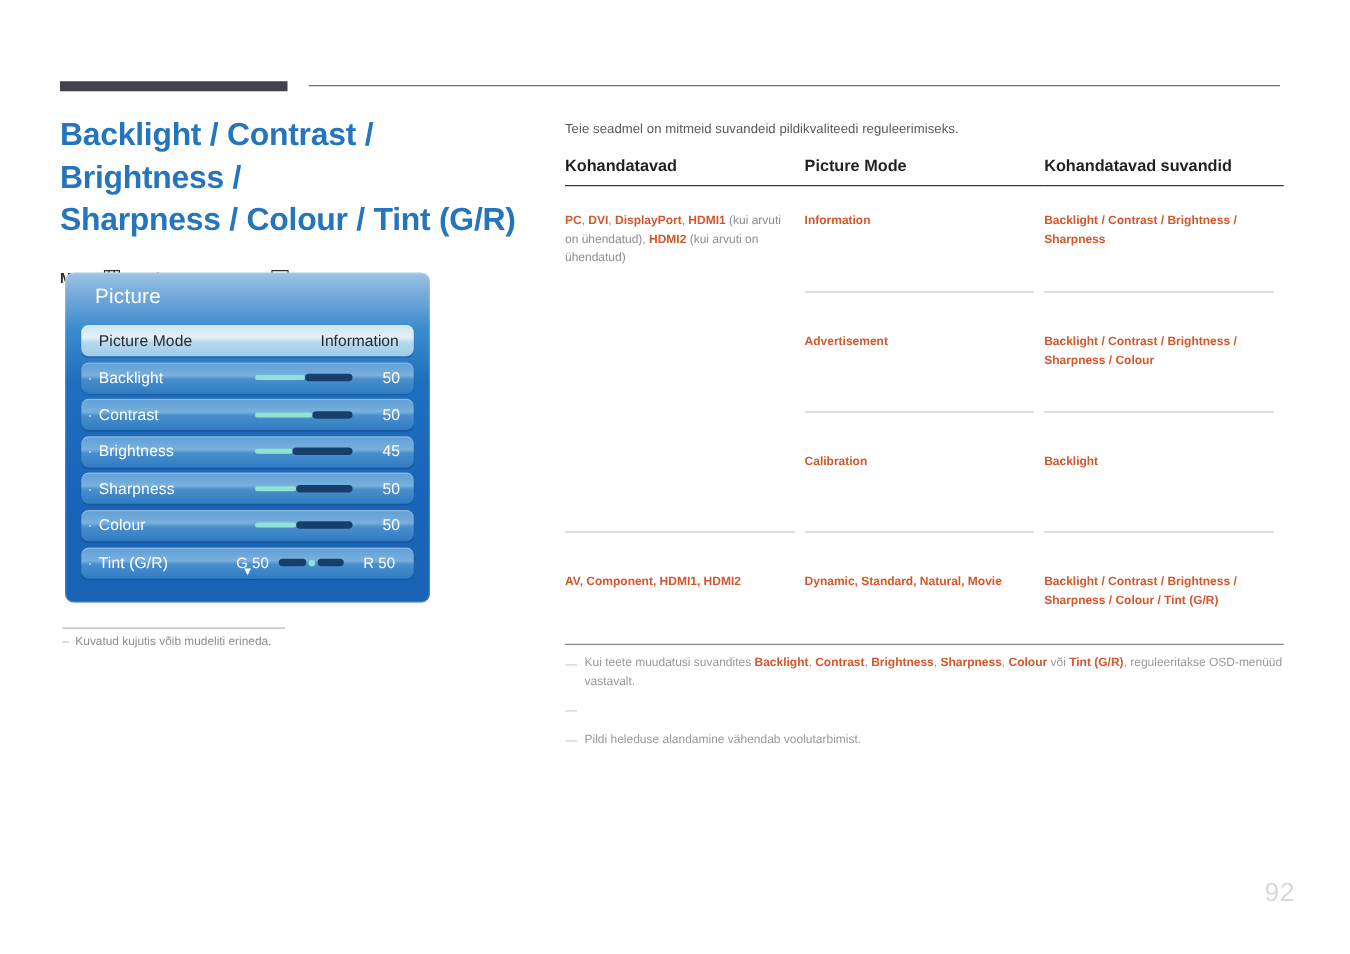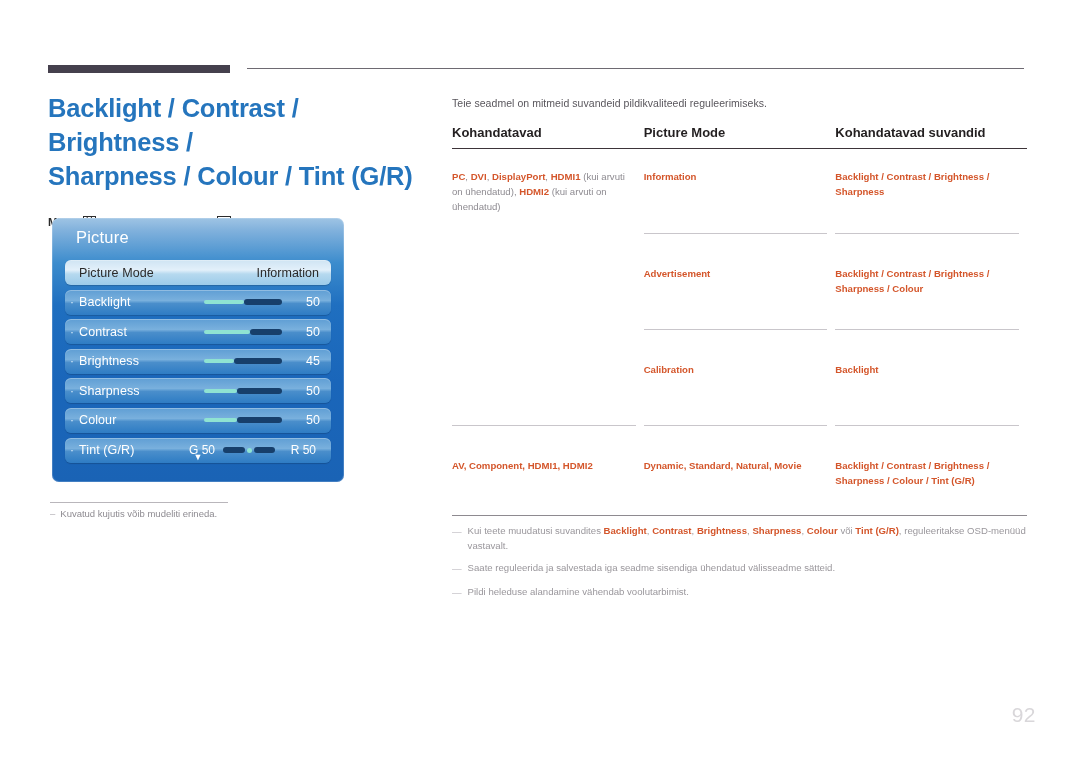--- a/index.html
+++ b/index.html
@@ -504,21 +504,20 @@
   <div class="notes">
     <div class="note-top-rule"></div>
 
     <div class="note">
       <span class="dash">—</span>
       <span><span>Kui teete muudatusi suvandites </span><b>Backlight</b><span>, </span><b>Contrast</b><span>, </span><b>Brightness</b><span>, </span><b>Sharpness</b><span>, </span><b>Colour</b><span> või </span><b>Tint (G/R)</b><span>, reguleeritakse OSD-menüüd vastavalt.</span></span>
     </div>
 
     <div class="note">
       <span class="dash">—</span>
-      <span>Saate reguleerida ja salvestada iga seadme sisendiga ühendatud välisseadme sätteid.</span>
     </div>
 
     <div class="note">
       <span class="dash">—</span>
       <span>Pildi heleduse alandamine vähendab voolutarbimist.</span>
     </div>
   </div>
 </div>
 
 <div class="page-num">92</div>

